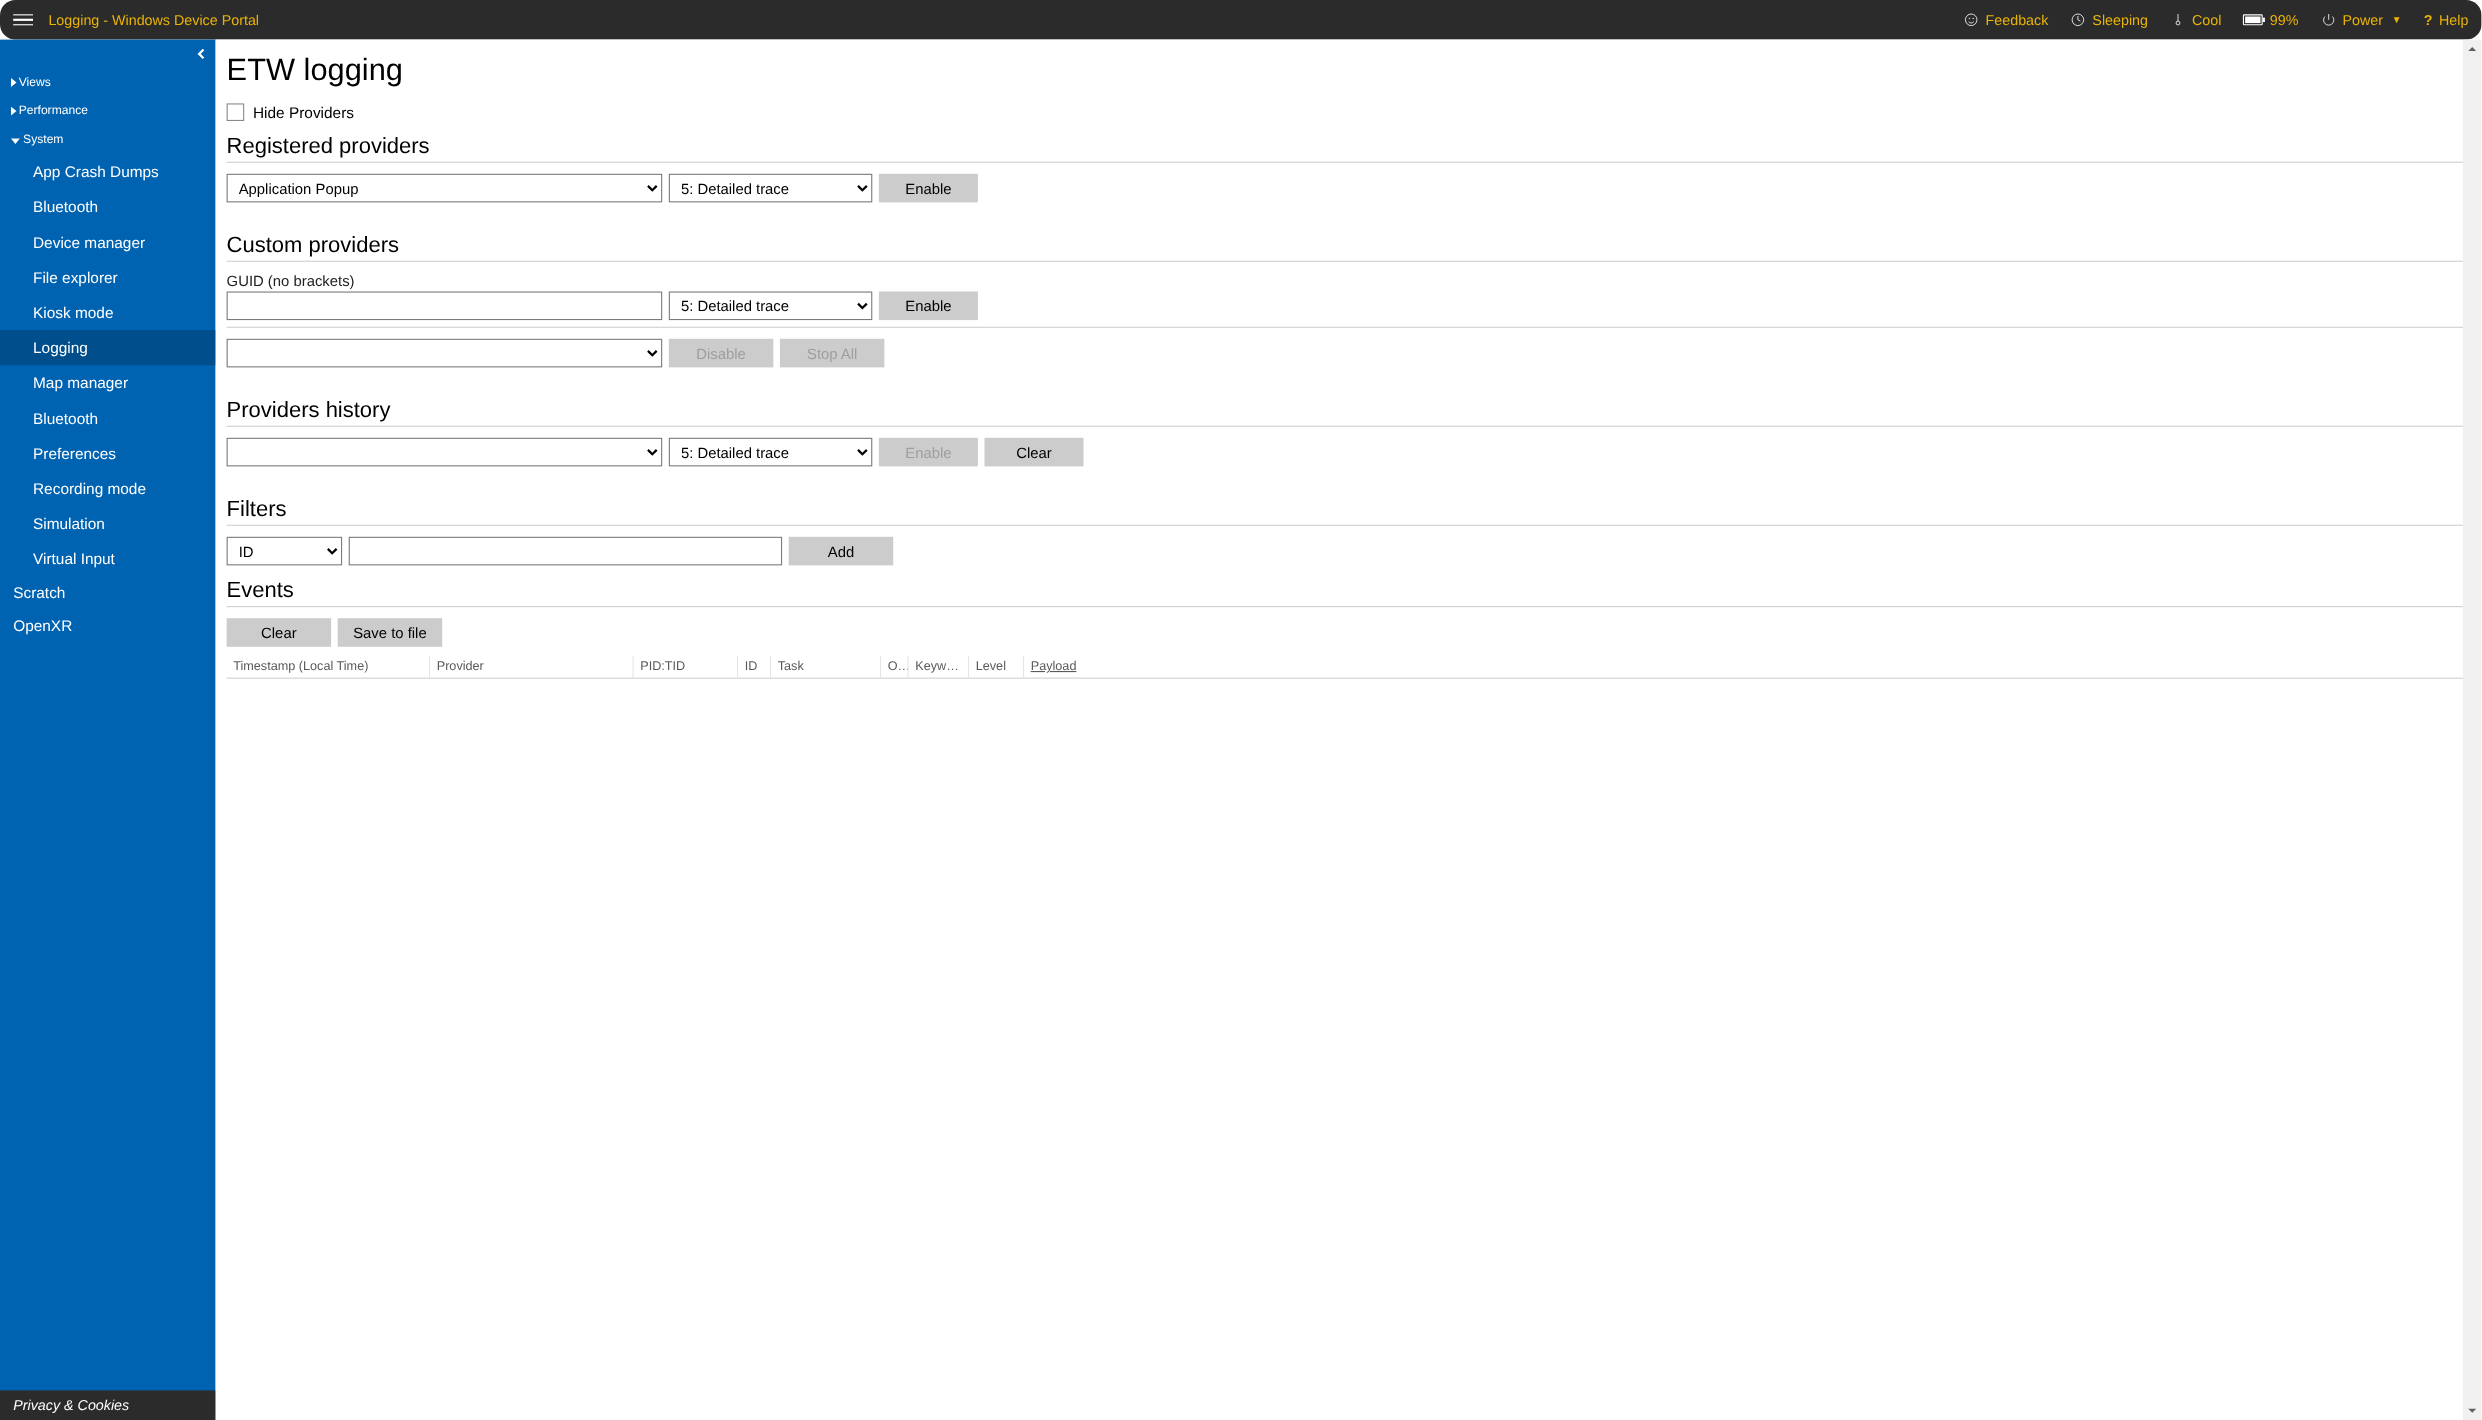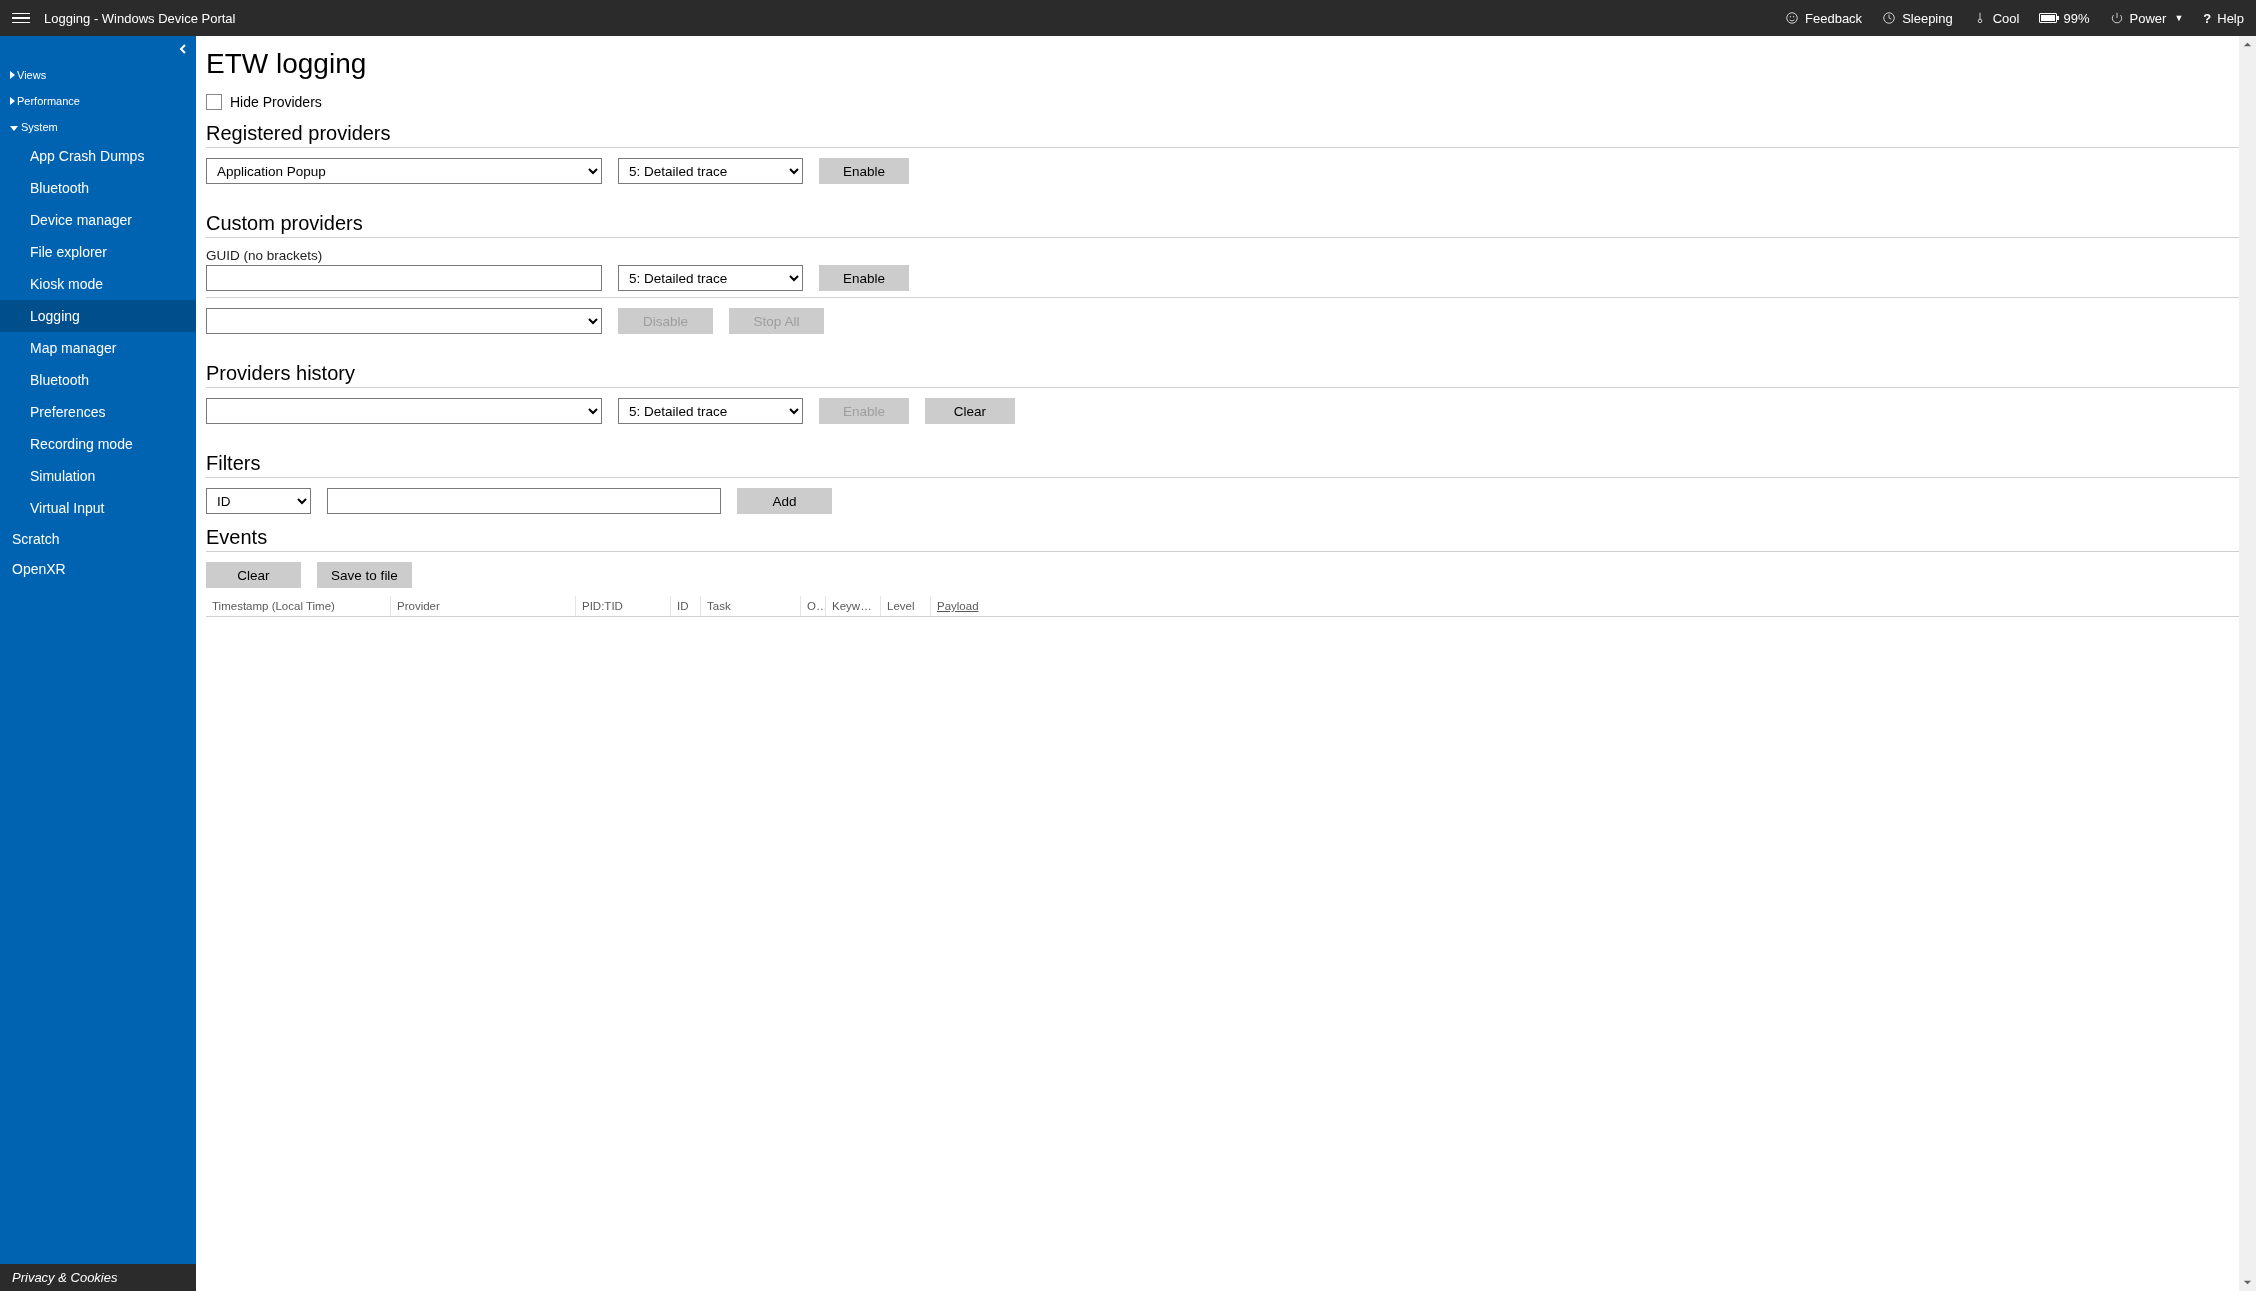--- a/index.html
+++ b/index.html
@@ -2,22 +2,23 @@
 <html><head>
 <meta charset="utf-8">
 <style>
   * { box-sizing: border-box; margin: 0; padding: 0; }
   html, body { height: 100%; font-family: "Segoe UI", Arial, sans-serif; font-size: 14px; color: #000; }
   body { display: flex; flex-direction: column; overflow: hidden; }
 
   
   .topbar {
     display: flex; align-items: center; height: 36px;
-    background: #2b2b2b; color: #ffffff; padding: 16px 12px; font-size: 13px;
+    background: #2b2b2b; color: #eab308; padding: 16px 12px; font-size: 13px;
     flex-shrink: 0;
+    border-radius: 14px;
   }
   .topbar .ham { width: 18px; display: flex; flex-direction: column; gap: 3px; cursor: pointer; margin-right: 14px; }
   .topbar .ham span { display:block; height:1.5px; background:#fff; }
   .topbar .title { flex: 0 0 auto; }
   .topbar .spacer { flex: 1 1 auto; }
   .topbar .titem { display: flex; align-items: center; gap:6px; margin-left: 20px; cursor: pointer; }
   .topbar .titem .tri { font-size: 9px; margin-left:2px; }
   .topbar svg { width:14px; height:14px; stroke:#fff; fill:none; stroke-width:1.3; }
   .topbar .batt { display:inline-block; width:18px; height:10px; border:1.3px solid #fff; position:relative; border-radius:1px; }
   .topbar .batt::after { content:""; position:absolute; right:-3px; top:2px; width:2px; height:4px; background:#fff; }
@@ -49,21 +50,21 @@
   .scrollbar .sbspacer { flex:1 1 auto; }
 
   h1.page-title { font-size:28px; font-weight:350; margin:6px 0 14px 0; }
   .chkrow { display:flex; align-items:center; gap:8px; margin-bottom:10px; }
   .chkrow .chk { width:16px; height:16px; border:1px solid #888; background:#fff; cursor:pointer; }
   .chkrow label { font-size:14px; }
 
   h2.section { font-size:20px; font-weight:400; margin-top:12px; margin-bottom:2px; }
   hr.sep { border:none; border-top:1px solid #cfcfcf; margin-bottom:10px; }
 
-  .row { display:flex; gap:16px; align-items:center; margin-bottom:6px; }
+  .row { display:flex; gap:6px; align-items:center; margin-bottom:6px; }
   .sel-lg { width:396px; height:26px; border:1px solid #7a7a7a; background:#fff; font-size:13.5px; padding:2px 6px; cursor:pointer; }
   .sel-md { width:185px; height:26px; border:1px solid #7a7a7a; background:#fff; font-size:13.5px; padding:2px 6px; cursor:pointer; }
   .sel-sm { width:105px; height:26px; border:1px solid #7a7a7a; background:#fff; font-size:13.5px; padding:2px 6px; cursor:pointer; }
   .txt-lg { width:396px; height:26px; border:1px solid #7a7a7a; background:#fff; font-size:13.5px; padding:2px 6px; }
   .txt-md { width:394px; height:26px; border:1px solid #7a7a7a; background:#fff; font-size:13.5px; padding:2px 6px; }
   .btn { min-width:90px; height:26px; background:#ccc; border:none; color:#000; font-size:13.5px; cursor:pointer; padding:0 14px; }
   .btn:disabled, .btn.disabled { color:#9e9e9e; cursor:default; }
   .btn-wide { min-width:95px; }
   .sublabel { font-size:13.5px; color:#222; margin-bottom:2px; }
 

